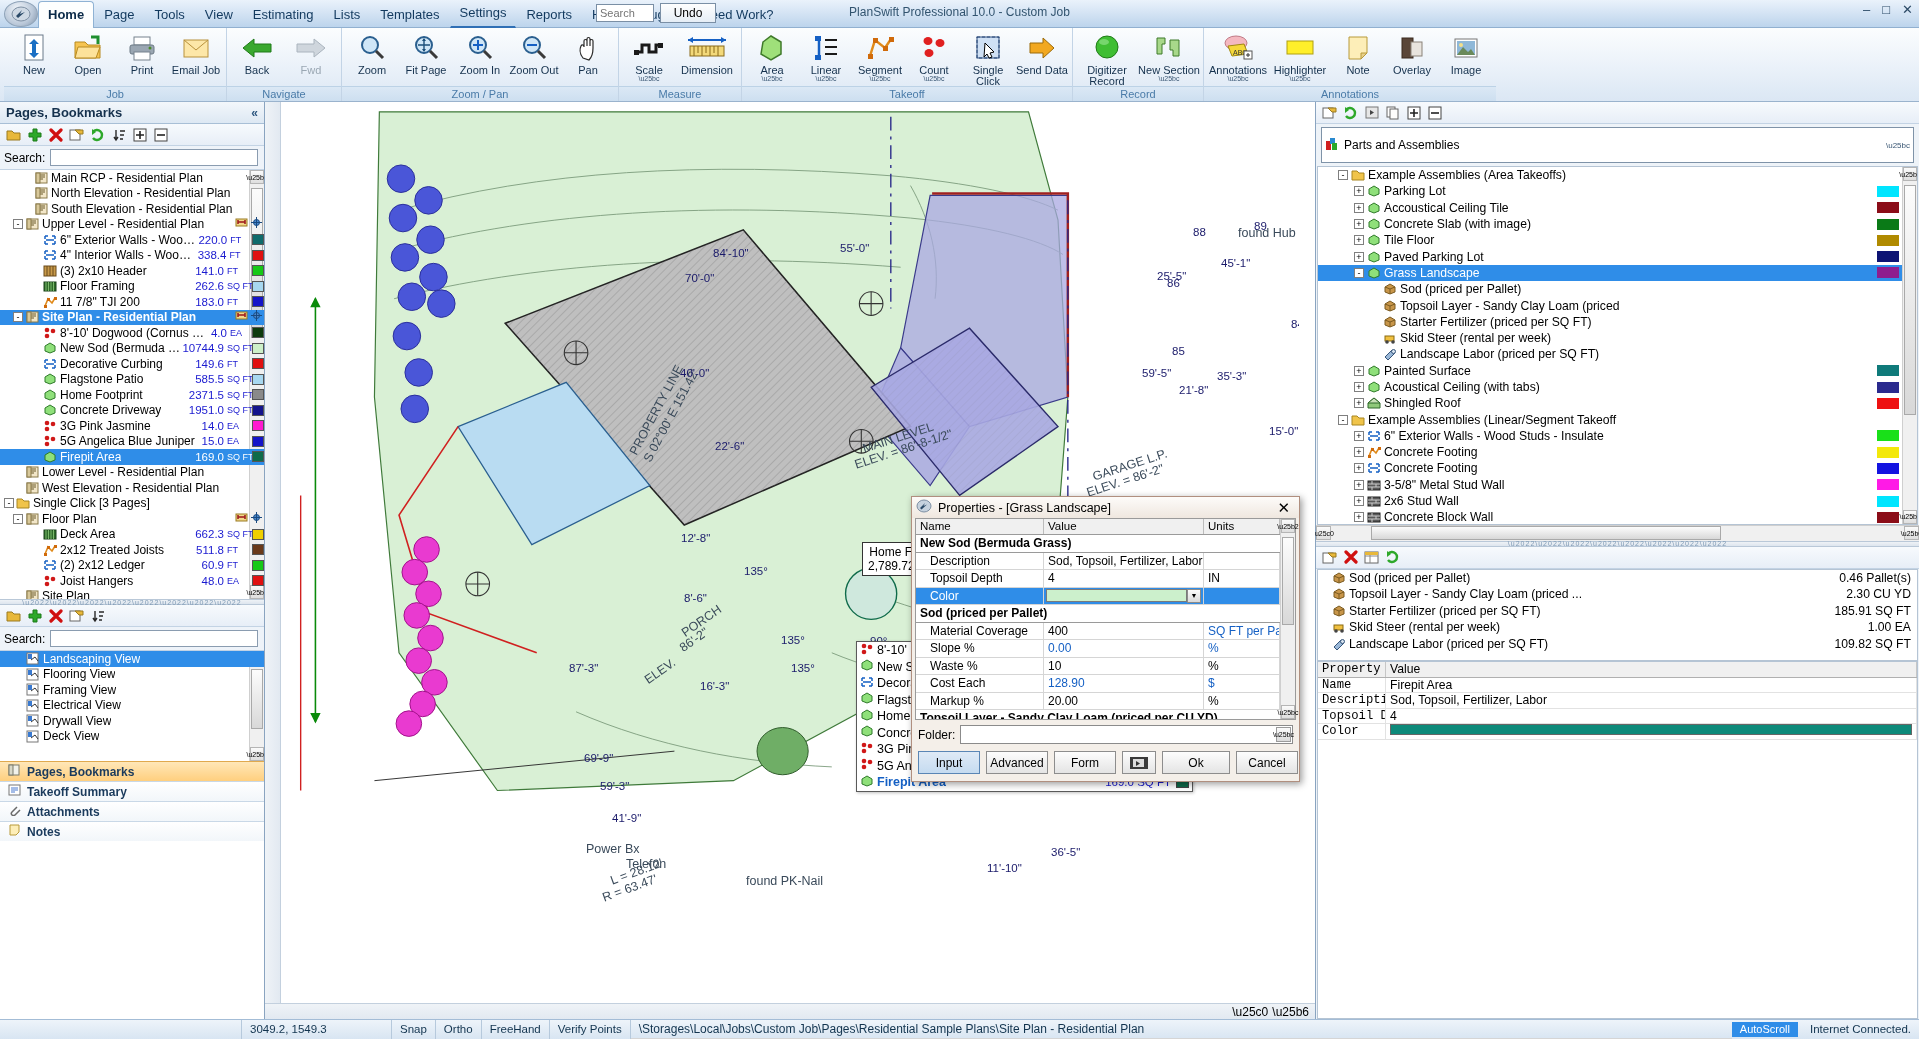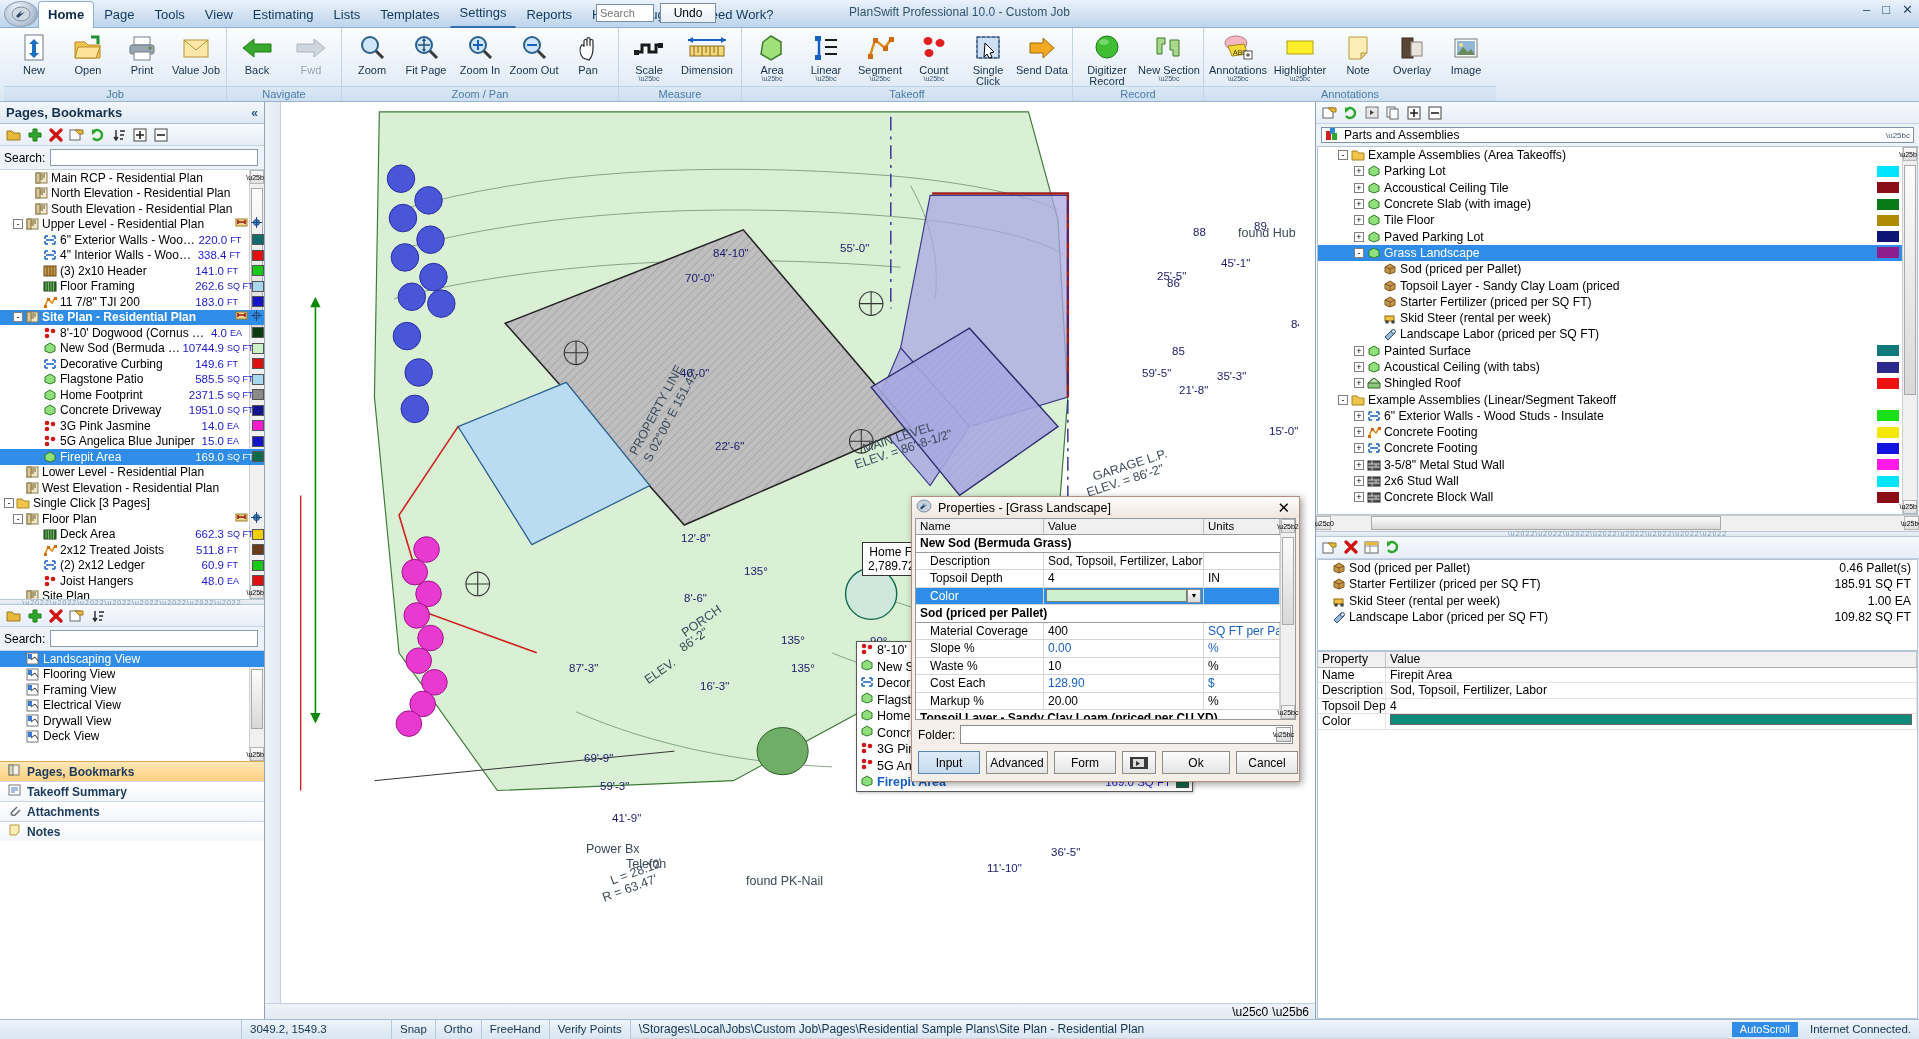--- a/index.html
+++ b/index.html
@@ -232,21 +232,21 @@
   .dbtn.pressed { background:linear-gradient(#dfeaf6,#c5dbf0); border-color:#5a86b5; }
   .dbtn.icon { min-width:34px; padding:0; }
   .dbtn.ok { min-width:68px; margin-left:auto; }
 
   
   .right {
     width:604px; flex:0 0 604px; background:#eef3f8; display:flex; flex-direction:column;
     border-left:1px solid #8aa4c0;
   }
   .combo {
-    margin:3px 5px; height:16px; background:#fff; border:1px solid #7f93a8;
+    margin:3px 5px; height:36px; background:#fff; border:1px solid #7f93a8;
     display:flex; align-items:center; gap:5px; padding:0 3px; font-size:12px; position:relative;
   }
   .combo .dd { position:absolute; right:3px; font-size:8px; color:#3a5774; }
   .rtree { flex:1; background:#fff; position:relative; overflow:hidden; margin:0 1px; border:1px solid #b5c4d4; }
   .rrow { display:flex; align-items:center; height:16.3px; white-space:nowrap; padding-left:20px; font-size:12.2px; }
   .rrow.sel { background:#2f8de8; color:#fff; }
   .rsw { margin-left:auto; width:22px; height:11px; margin-right:18px; flex:0 0 22px; }
   .hscroll {
     height:16px; background:#f0f0f0; border-top:1px solid #cfcfcf; display:flex; align-items:center;
   }
@@ -259,21 +259,21 @@
   .rgrid { background:#fff; border:1px solid #b5c4d4; margin:0 1px; overflow:hidden; }
   .rgrow { display:flex; align-items:center; height:16.5px; font-size:12.2px; padding-left:14px; white-space:nowrap; }
   .rgrow .nm { overflow:hidden; text-overflow:ellipsis; }
   .rgrow .vl { margin-left:auto; padding-right:6px; }
 
   .proptbl { background:#fff; border:1px solid #b5c4d4; margin:0 1px; font-size:12.2px; }
   .phead { display:flex; height:16px; background:#f0f0f0; border-bottom:1px solid #b0b0b0; }
   .phead div { padding:0 4px; border-right:1px solid #c6c6c6; line-height:15px; }
   .prow { display:flex; height:15.5px; border-bottom:1px solid #e2e2e2; }
   .prow div { padding:0 4px; border-right:1px solid #e2e2e2; line-height:15px; overflow:hidden; white-space:nowrap; }
-  .pc1 { width:68px; flex:0 0 68px; }
+  .pc1 { width:68px; flex:0 0 68px;font-family:Liberation Mono, monospace; }
   .pc2 { flex:1; }
 
   
   .status {
     flex:0 0 19px; display:flex; align-items:center; font-size:11.5px;
     background:linear-gradient(#eef4fa,#d8e5f2); border-top:1px solid #a3bcd6; color:#12344f;
   }
   .scell { padding:0 8px; border-right:1px solid #b6c9dc; height:19px; line-height:18px; white-space:nowrap; }
   .scell.grow { flex:1; border-right:none; }
   .sbadge {
@@ -352,21 +352,21 @@
           </div>
           <div class="rlabel">Print</div>
         </div>
         <div class="rbtn">
           <div class="ricon">
             <svg width="30" height="28">
                 <rect x="3" y="6" width="24" height="17" fill="#fde7a8" stroke="#b8913c"></rect>
                 <path d="M3 6 L15 16 L27 6" fill="none" stroke="#b8913c"></path>
               </svg>
           </div>
-          <div class="rlabel">Value Job</div>
+          <div class="rlabel">Email Job</div>
         </div>
       </div>
       <div class="gname">Job</div>
     </div>
 
     <div class="rgroup">
       <div class="rbtns">
         <div class="rbtn">
           <div class="ricon">
             <svg width="34" height="28">
@@ -1939,20 +1939,30 @@
             <span class="nm">Sod (priced per Pallet)</span>
             <span class="vl">0.46 Pallet(s)</span>
           </div>
           <div class="rgrow">
             <span class="ticon">
               <svg width="14" height="12">
                 <path d="M2 4 L7 1 L12 4 L12 9 L7 11 L2 9 Z" fill="#c8964a" stroke="#7a5a20"></path>
                 <path d="M2 4 L7 6 L12 4 M7 6 v5" stroke="#7a5a20" fill="none"></path>
               </svg>
             </span>
+            <span class="nm">Topsoil Layer - Sandy Clay Loam (priced ...</span>
+            <span class="vl">2.30 CU YD</span>
+          </div>
+          <div class="rgrow">
+            <span class="ticon">
+              <svg width="14" height="12">
+                <path d="M2 4 L7 1 L12 4 L12 9 L7 11 L2 9 Z" fill="#c8964a" stroke="#7a5a20"></path>
+                <path d="M2 4 L7 6 L12 4 M7 6 v5" stroke="#7a5a20" fill="none"></path>
+              </svg>
+            </span>
             <span class="nm">Starter Fertilizer (priced per SQ FT)</span>
             <span class="vl">185.91 SQ FT</span>
           </div>
           <div class="rgrow">
             <span class="ticon">
               <svg width="14" height="12">
                 <rect x="2" y="4" width="9" height="5" fill="#f0c040" stroke="#8a6a10"></rect>
                 <circle cx="4" cy="10" r="1.8" fill="#444"></circle>
                 <circle cx="10" cy="10" r="1.8" fill="#444"></circle>
               </svg>

